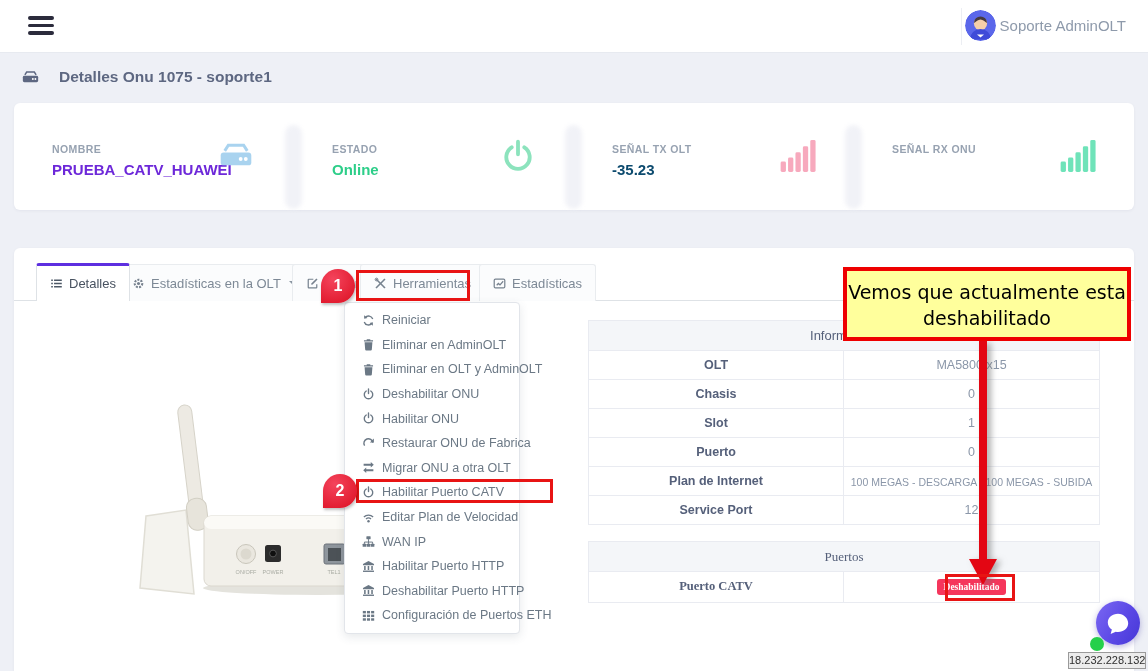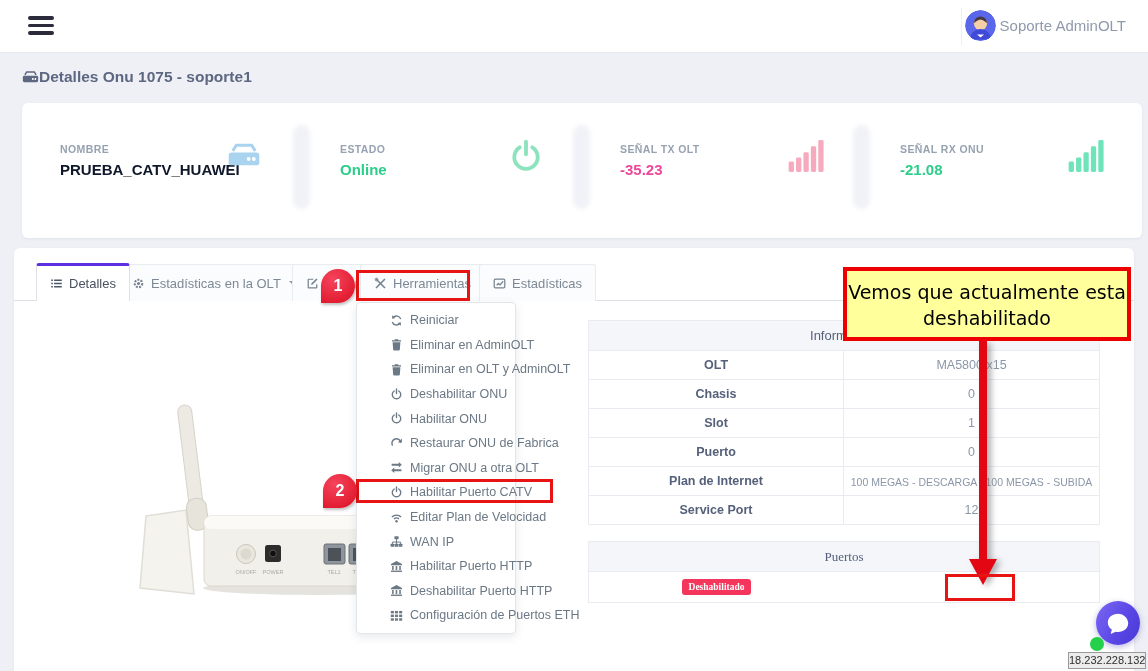--- a/index.html
+++ b/index.html
@@ -10,53 +10,53 @@
   
   .navbar { position:absolute; top:0; left:0; width:1148px; height:53px; background:#ffffff; border-bottom:1px solid #e7eaf0; z-index:10; }
   .hamburger { position:absolute; left:28px; top:16px; width:26px; height:21px; cursor:pointer; }
   .hamburger span { display:block; height:3.5px; width:100%; background:#2b2b3c; border-radius:2px; margin-bottom:4px; }
   .nav-divider { position:absolute; right:186px; top:8px; width:1px; height:37px; background:#eceef3; }
   .user-chip { position:absolute; right:22px; top:10px; display:flex; align-items:center; gap:4px; cursor:pointer; }
   .avatar { width:31px; height:31px; border-radius:50%; overflow:hidden; flex:0 0 auto; }
   .user-name { font-size:15px; color:#8e9aab; }
 
   
-  .page-title { position:absolute; left:22px; top:68px; display:flex; align-items:center; gap:0; font-size:15.5px; font-weight:bold; color:#5d6781; z-index:5; }
+  .page-title { position:absolute; left:22px; top:68px; display:flex; align-items:center; gap:20px; font-size:15.5px; font-weight:bold; color:#5d6781; z-index:5; }
   .page-title .ic { color:#5d6781; }
 
   
-  .stat-card { position:absolute; left:14px; top:103px; width:1120px; height:135px; background:#ffffff; border-radius:6px; box-shadow:0 1px 3px rgba(50,50,93,.06); display:flex; z-index:5;margin-left:8px; }
+  .stat-card { position:absolute; left:14px; top:103px; width:1120px; height:107px; background:#ffffff; border-radius:6px; box-shadow:0 1px 3px rgba(50,50,93,.06); display:flex; z-index:5; }
   .stat-col { position:relative; width:280px; padding:40px 0 0 38px; }
   .stat-divider { position:absolute; left:-9px; top:22px; width:17px; height:84px; background:#f1f2f7; border-radius:9px; filter:blur(2px); }
   .stat-label { font-size:10.5px; font-weight:bold; letter-spacing:.4px; color:#97a2b1; margin-bottom:6px; }
   .stat-value { font-size:15px; font-weight:bold; color:#343a5e; }
   .stat-icon { position:absolute; right:38px; top:36px; }
   .v-green { color:#2dce89; }
-  .v-pink  { color:#ec4899; }
+  .v-pink  { color:#0c4a6e; }
 
   
   .main-card { position:absolute; left:14px; top:248px; width:1120px; height:423px; background:#ffffff; border-radius:6px 6px 0 0; box-shadow:0 1px 3px rgba(50,50,93,.06); z-index:5; }
   .tab-bar { position:absolute; left:0; top:16px; width:100%; height:37px; border-bottom:1px solid #dee2e6; }
   .tab { position:absolute; top:0; height:37px; display:flex; align-items:center; gap:6px; padding:0 13px; font-size:13px; color:#7d8996; background:#fbfcfd; border:1px solid #e9ecef; border-bottom:none; border-radius:3px 3px 0 0; cursor:pointer; white-space:nowrap; }
   .tab .ic { color:#77828f; }
   .tab.active { background:#ffffff; color:#485260; border-top:3px solid #5d2fe0; border-left:1px solid #dee2e6; border-right:1px solid #dee2e6; height:38px; top:-1px; z-index:2; }
   .tab.active .ic { color:#4d5866; }
   .caret { width:0; height:0; border-left:4px solid transparent; border-right:4px solid transparent; border-top:4.5px solid #8a95a1; margin-left:2px; }
 
   
   .tbl { position:absolute; width:512px; border:1px solid #e9ebf1; border-bottom:none; font-size:13px; z-index:6; background:#fff; }
   .tbl-head { height:30px; line-height:30px; text-align:center; background:#f4f6f9; color:#55607a; border-bottom:1px solid #e9ebf1; font-size:13px; }
   .tbl-row { display:flex; border-bottom:1px solid #e9ebf1; }
   .tbl-row .c1 { width:50%; padding:7px 4px; text-align:center; color:#55607a; font-weight:bold; font-size:12.5px; border-right:1px solid #e9ebf1; }
   .tbl-row .c2 { width:50%; padding:7px 4px; text-align:center; color:#8b97a9; font-size:12.5px; }
   .tbl-row .c2.small { font-size:10.5px; padding-top:9px; }
   .badge-danger { display:inline-block; background:#f5365c; color:#ffffff; font-size:9.5px; font-weight:bold; padding:3px 7px; border-radius:3px; }
 
   
-  .dropdown { position:absolute; left:356px; top:302px; width:160px; background:#ffffff; border:1px solid #e2e5ea; border-radius:4px; box-shadow:0 3px 10px rgba(60,70,90,.12); padding:5px 16px; z-index:20; }
+  .dropdown { position:absolute; left:344px; top:302px; width:176px; background:#ffffff; border:1px solid #e2e5ea; border-radius:4px; box-shadow:0 3px 10px rgba(60,70,90,.12); padding:5px 0; z-index:20; }
   .dd-item { height:24.6px; display:flex; align-items:center; gap:7px; padding-left:17px; font-size:12.5px; color:#6b7885; cursor:pointer; white-space:nowrap; }
   .dd-item .ic { color:#6b7885; flex:0 0 auto; }
 
   
   .anno { position:absolute; z-index:30; }
   .anno-rect { border:3px solid #e81414; }
   .step-badge { width:34px; height:34px; background:radial-gradient(circle at 35% 30%, #f4445c, #dc0f22); color:#ffffff; font-size:16px; font-weight:bold; display:flex; align-items:center; justify-content:center; border-radius:50% 50% 50% 0; box-shadow:1px 2px 3px rgba(0,0,0,.25); z-index:35; }
   .note-box { left:843px; top:267px; width:288px; height:74px; background:#ffff9c; border:4px solid #ee0000; color:#000000; font-family:"DejaVu Sans", sans-serif; font-size:19px; line-height:26px; text-align:center; padding-top:8px; z-index:45; }
   .arrow-wrap { position:absolute; left:958px; top:341px; width:50px; height:246px; z-index:40; filter:drop-shadow(4px 2px 3px rgba(110,110,110,.55)); pointer-events:none; }
   .arrow-line { position:absolute; left:21px; top:0; width:8px; height:222px; background:#e30613; }
@@ -197,21 +197,21 @@
   <div class="page-title">
     <svg class="ic" width="17" height="17">
         <use href="#i-hdd"></use>
       </svg>
     <span>Detalles Onu 1075 - soporte1</span>
   </div>
 
   <div class="stat-card">
     <div class="stat-col">
       <div class="stat-label">NOMBRE</div>
-      <div class="stat-value" style="color:#0f172a">PRUEBA_CATV_HUAWEI</div>
+      <div class="stat-value" style="color:#6d28d9">PRUEBA_CATV_HUAWEI</div>
       <svg class="stat-icon" width="40" height="34" style="color:#a9d3ef">
           <use href="#i-hdd"></use>
         </svg>
     </div>
     <div class="stat-col">
       <div class="stat-divider"></div>
       <div class="stat-label">ESTADO</div>
       <div class="stat-value v-green">Online</div>
       <svg class="stat-icon" width="36" height="36" style="color:#8ce3bd">
           <use href="#i-power"></use>
@@ -221,21 +221,20 @@
       <div class="stat-divider"></div>
       <div class="stat-label">SEÑAL TX OLT</div>
       <div class="stat-value v-pink">-35.23</div>
       <svg class="stat-icon" width="36" height="34" style="color:#f7a9bd">
           <use href="#i-signal"></use>
         </svg>
     </div>
     <div class="stat-col">
       <div class="stat-divider"></div>
       <div class="stat-label">SEÑAL RX ONU</div>
-      <div class="stat-value v-green">-21.08</div>
       <svg class="stat-icon" width="36" height="34" style="color:#6fe3b9">
           <use href="#i-signal"></use>
         </svg>
     </div>
   </div>
 
   <div class="main-card">
     <div class="tab-bar">
       <div class="tab active" style="left:22px">
         <svg class="ic" width="13" height="13">
@@ -329,20 +328,21 @@
       </div>
     <div class="tbl-row">
         <div class="c1">Service Port</div>
         <div class="c2">12</div>
       </div>
   </div>
 
   <div class="tbl" style="left:588px; top:541px;font-family:Liberation Serif, serif;">
     <div class="tbl-head">Puertos</div>
     <div class="tbl-row">
+      <div class="c1">Puerto CATV</div>
       <div class="c2"><span class="badge-danger">Deshabilitado</span></div>
     </div>
   </div>
 
   <div class="dropdown">
     <div class="dd-item">
         <svg class="ic" width="13" height="13">
           <use href="#i-sync"></use>
         </svg>
         <span>Reiniciar</span>

